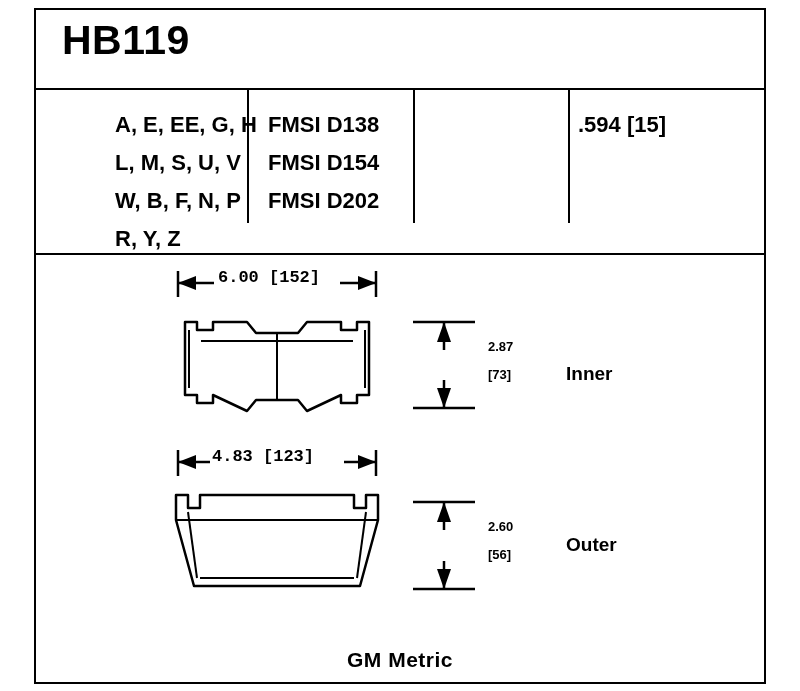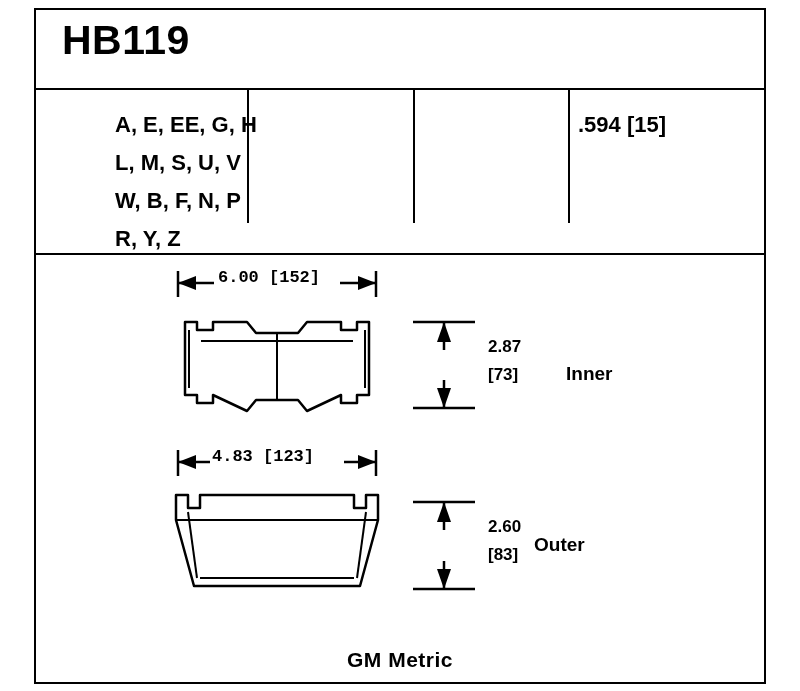--- a/index.html
+++ b/index.html
@@ -87,37 +87,37 @@
     font-size: 17px;
     font-weight: bold;
     white-space: nowrap;
     font-family: Liberation Mono, monospace;
   }
   .dim-width-inner { left: 218px; top: 268px; }
   .dim-width-outer { left: 212px; top: 447px; }
 
   .dim-stack {
     position: absolute;
-    font-size: 17px;
+    font-size: 13px;
     font-weight: bold;
     text-align: left;
     line-height: 28px;
     white-space: nowrap;
   }
   .dim-h-inner { left: 488px; top: 333px; }
   .dim-h-outer { left: 488px; top: 513px; }
 
   .label-side {
     position: absolute;
     font-size: 19px;
     font-weight: bold;
     white-space: nowrap;
   }
   .label-inner { left: 566px; top: 363px; }
-  .label-outer { left: 534px; top: 534px; text-align: center; }
+  .label-outer { left: 566px; top: 534px; text-align: center; }
 
   .footer-label {
     position: absolute;
     left: 0;
     top: 648px;
     width: 800px;
     text-align: center;
     font-size: 21px;
     font-weight: bold;
     letter-spacing: 0.5px;
@@ -149,35 +149,40 @@
 
   <div class="part-number">HB119</div>
 
   <div class="compound-col">
     <div>A, E, EE, G, H</div>
     <div>L, M, S, U, V</div>
     <div>W, B, F, N, P</div>
     <div>R, Y, Z</div>
   </div>
 
+  <div class="fmsi-col">
+    <div>FMSI D138</div>
+    <div>FMSI D154</div>
+    <div>FMSI D202</div>
+  </div>
 
   <div class="thickness-col">
     <div>.594 [15]</div>
   </div>
 
   <div class="dim-text dim-width-inner">6.00 [152]</div>
   <div class="dim-text dim-width-outer">4.83 [123]</div>
 
   <div class="dim-stack dim-h-inner">
     <div>2.87</div>
     <div>[73]</div>
   </div>
   <div class="dim-stack dim-h-outer">
     <div>2.60</div>
-    <div>[83]</div>
+    <div>[56]</div>
   </div>
 
   <div class="label-side label-inner">Inner</div>
   <div class="label-side label-outer">Outer</div>
 
   <div class="footer-label">GM Metric</div>
 
   <svg class="art" viewBox="0 0 800 691">
 
     <g stroke="#000" stroke-width="2.5" fill="#000">

